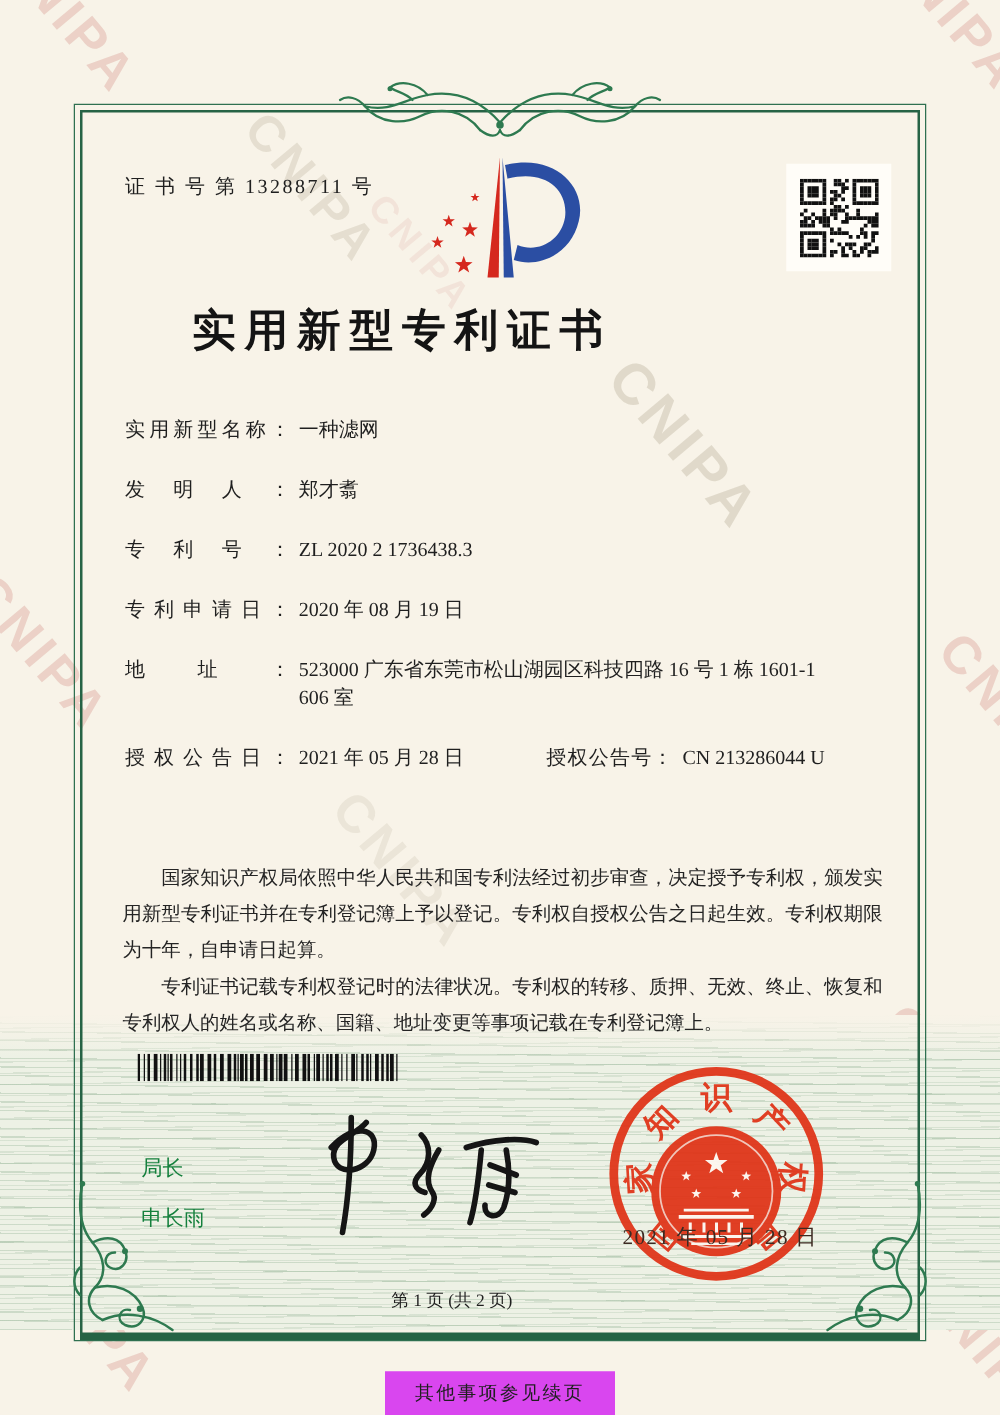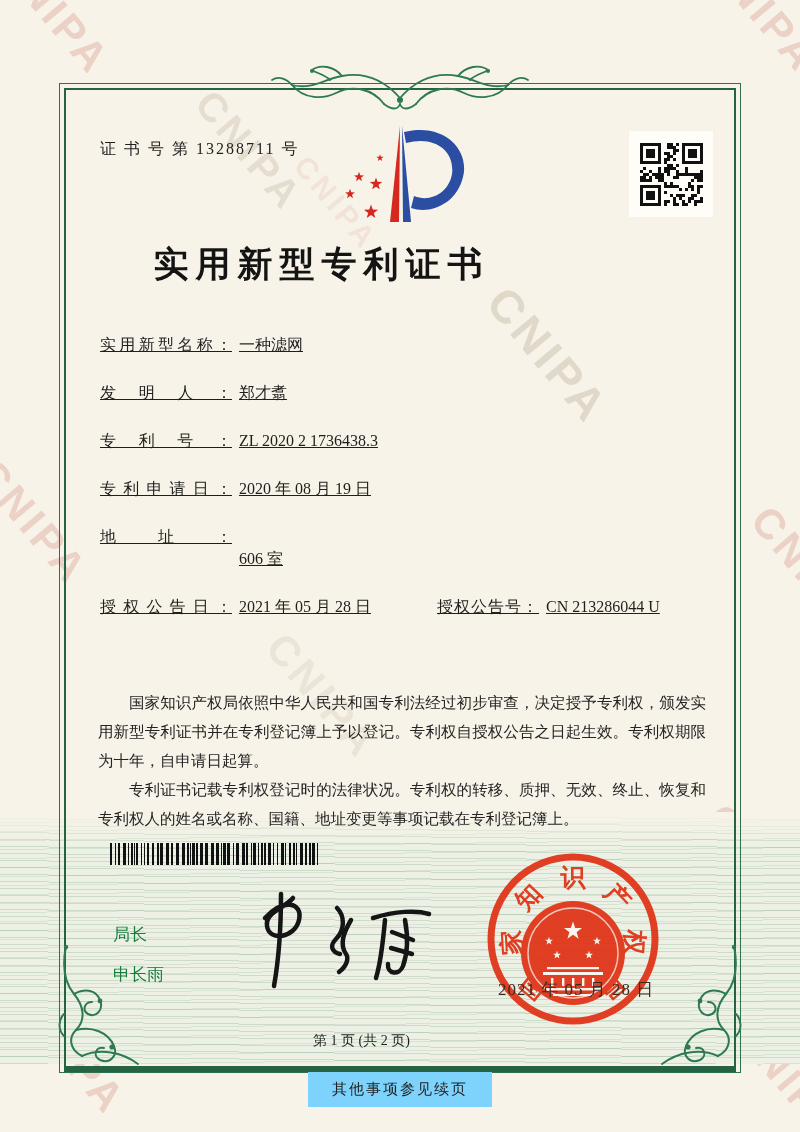--- a/index.html
+++ b/index.html
@@ -39,21 +39,21 @@
   
   .cert-no{position:absolute;left:100px;top:139px;font-size:16px;letter-spacing:2px;z-index:4;}
   .logo{position:absolute;left:330px;top:124px;z-index:4;}
   .qr-wrap{position:absolute;left:629px;top:131px;width:84px;height:86px;background:#fffdf8;z-index:4;
     display:flex;align-items:center;justify-content:center;}
   .doc-title{
     position:absolute;left:0;top:241px;width:636px;text-align:center;z-index:4;
     font-size:35px;font-weight:bold;letter-spacing:7px;text-indent:7px;color:#141414;
   }
   
-  .fields{position:absolute;left:100px;top:334px;width:608px;z-index:4;font-size:16px;text-decoration:underline;}
+  .fields{position:absolute;left:100px;top:334px;width:608px;z-index:4;font-size:16px;}
   .frow{display:flex;margin-bottom:26px;line-height:22px;}
   .flabel{
     display:inline-block;width:132px;flex:0 0 132px;
     text-align:justify;text-align-last:justify;white-space:normal;
   }
   .fvalue{padding-left:7px;text-align:center;}
   .addr-lines{padding-left:7px;}
   .grant-row{display:flex;margin-bottom:0;line-height:22px;}
   .grant-no-label{margin-left:66px;letter-spacing:1px;text-align:center;}
   
@@ -76,21 +76,21 @@
   .seal-date{
     position:absolute;left:498px;top:978px;width:170px;z-index:6;
     font-size:17px;color:#3c2a22;letter-spacing:1px;white-space:nowrap;
   }
   
   .page-info{position:absolute;left:0;top:1032px;width:723px;text-align:center;z-index:4;font-size:14px;}
   .foot-note{
     position:absolute;left:0;top:1072px;width:800px;text-align:center;z-index:4;
   }
   .foot-note span{
-    display:inline-block;background:#7dd3fc;padding:8px 24px;font-size:15px;letter-spacing:2px;
+    display:inline-block;background:#d946ef;padding:8px 24px;font-size:15px;letter-spacing:2px;margin-top:25px;
   }
   .ornament-top{position:absolute;left:270px;top:58px;z-index:3;}
   .corner{position:absolute;z-index:3;}
   .corner.bl{left:52px;top:944px;}
   .corner.br{left:656px;top:944px;transform:scaleX(-1);}
 </style>
 </head>
 <body>
 
 <div class="wm pink" style="left:-20px;top:-12px;font-size:42px;">CNIPA</div>
@@ -405,21 +405,21 @@
     <span class="flabel">专利号：</span>
     <span class="fvalue">ZL 2020 2 1736438.3</span>
   </div>
   <div class="frow">
     <span class="flabel">专利申请日：</span>
     <span class="fvalue">2020 年 08 月 19 日</span>
   </div>
   <div class="frow" style="">
     <span class="flabel">地址：</span>
     <span class="addr-lines">
-      <br>
+      <span>523000 广东省东莞市松山湖园区科技四路 16 号 1 栋 1601-1</span><br>
       <span>606 室</span>
     </span>
   </div>
   <div class="grant-row">
     <span class="flabel">授权公告日：</span>
     <span class="fvalue">2021 年 05 月 28 日</span>
     <span class="grant-no-label">授权公告号：</span>
     <span class="fvalue">CN 213286044 U</span>
   </div>
 </div>

